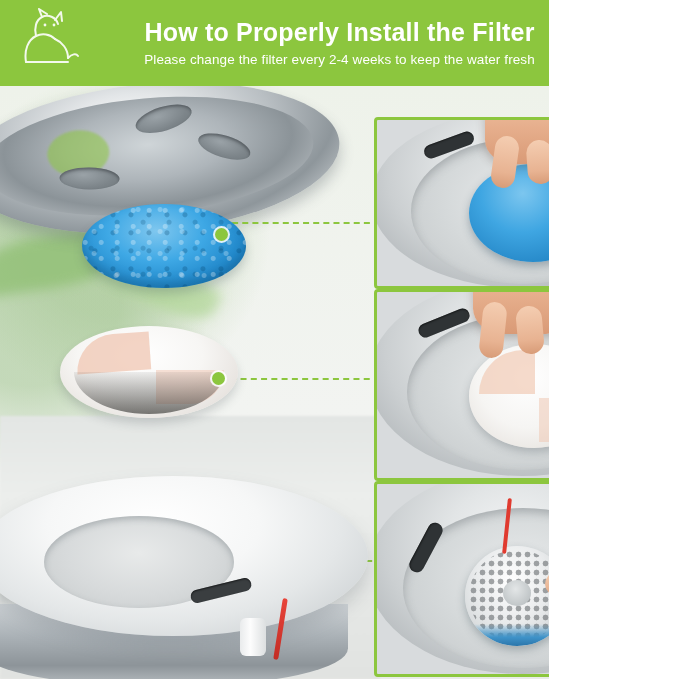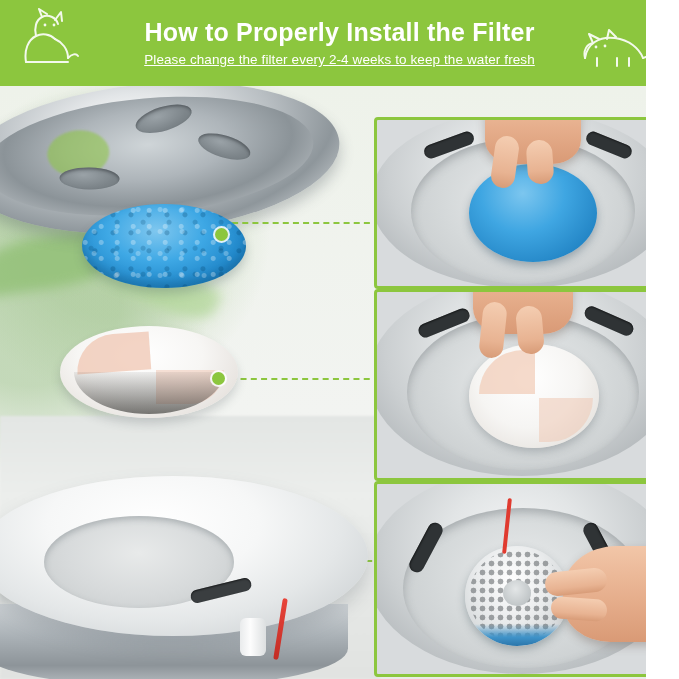--- a/index.html
+++ b/index.html
@@ -8,21 +8,21 @@
     background: #ffffff;
   }
   body {
     width: 679px;
     height: 679px;
     overflow: hidden;
     font-family: "Liberation Sans", sans-serif;
   }
   #page {
     position: relative;
-    width: 646px;
+    width: 549px;
     height: 679px;
     overflow: hidden;
     background: #701a75;
   }
 
   
   .banner {
     position: absolute;
     left: 0; top: 0;
     width: 679px;
@@ -41,21 +41,20 @@
     letter-spacing: 0.2px;
   }
   .banner-sub {
     position: absolute;
     left: 0; top: 52px;
     width: 679px;
     text-align: center;
     font-size: 13.5px;
     color: #ffffff;
     letter-spacing: 0.1px;
-    text-decoration: underline;
   }
   
   .cat-left {
     position: absolute;
     left: 12px; top: 6px;
     width: 72px; height: 64px;
     opacity: 0.95;
   }
   .cat-right {
     position: absolute;

